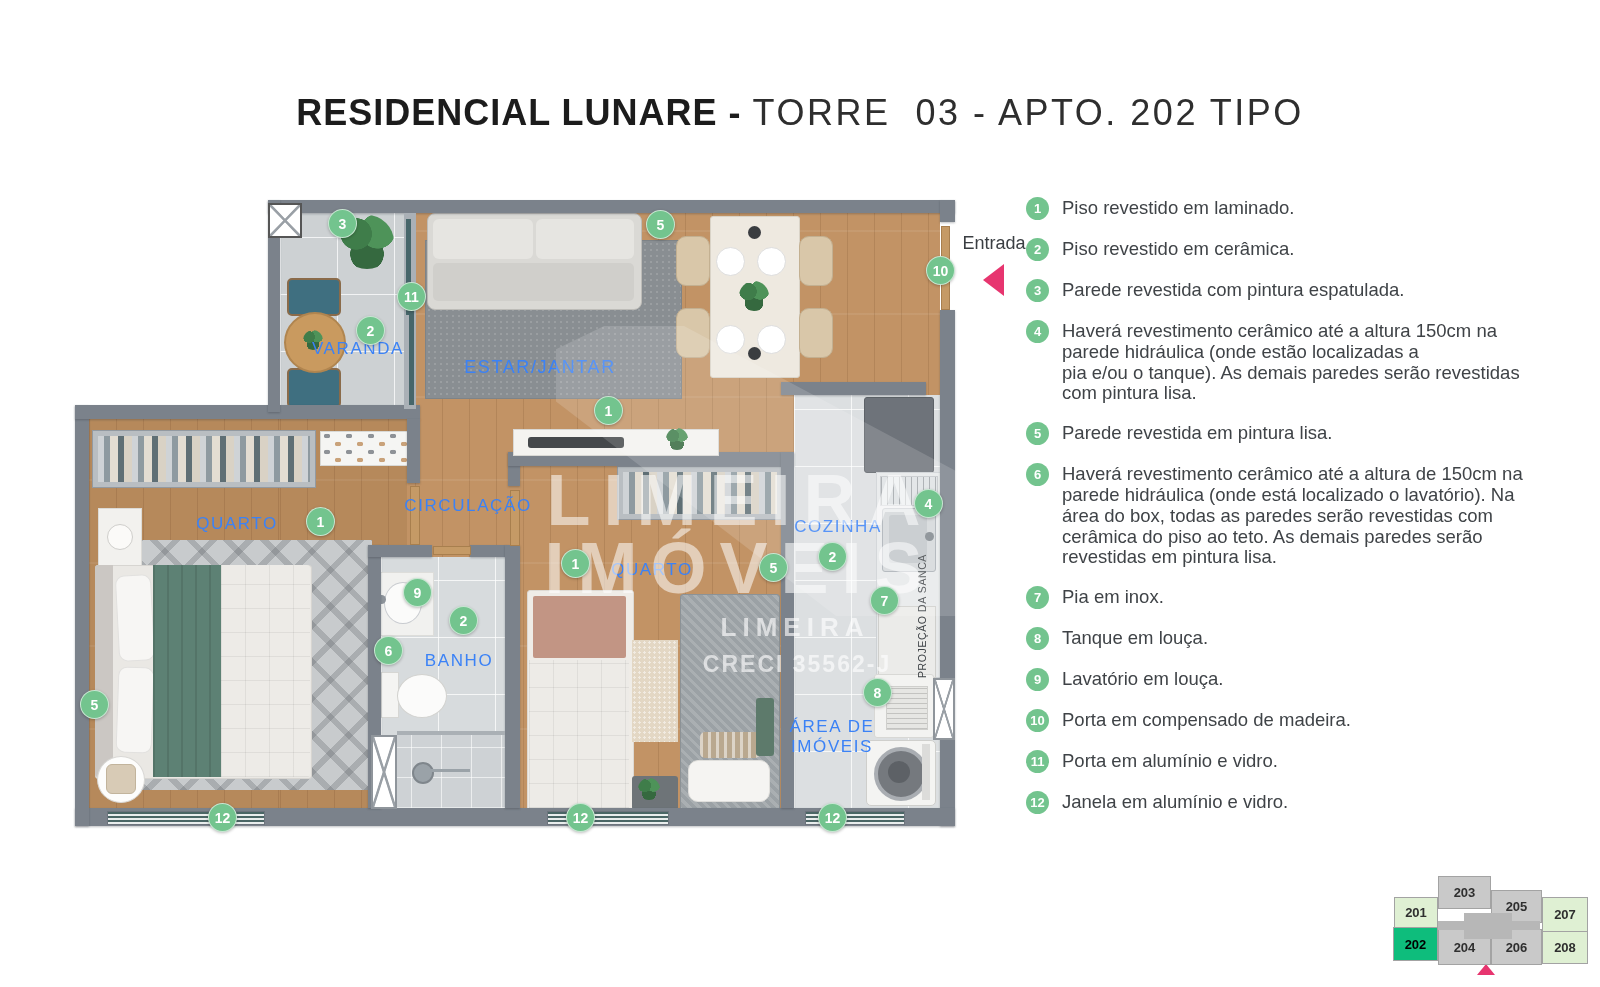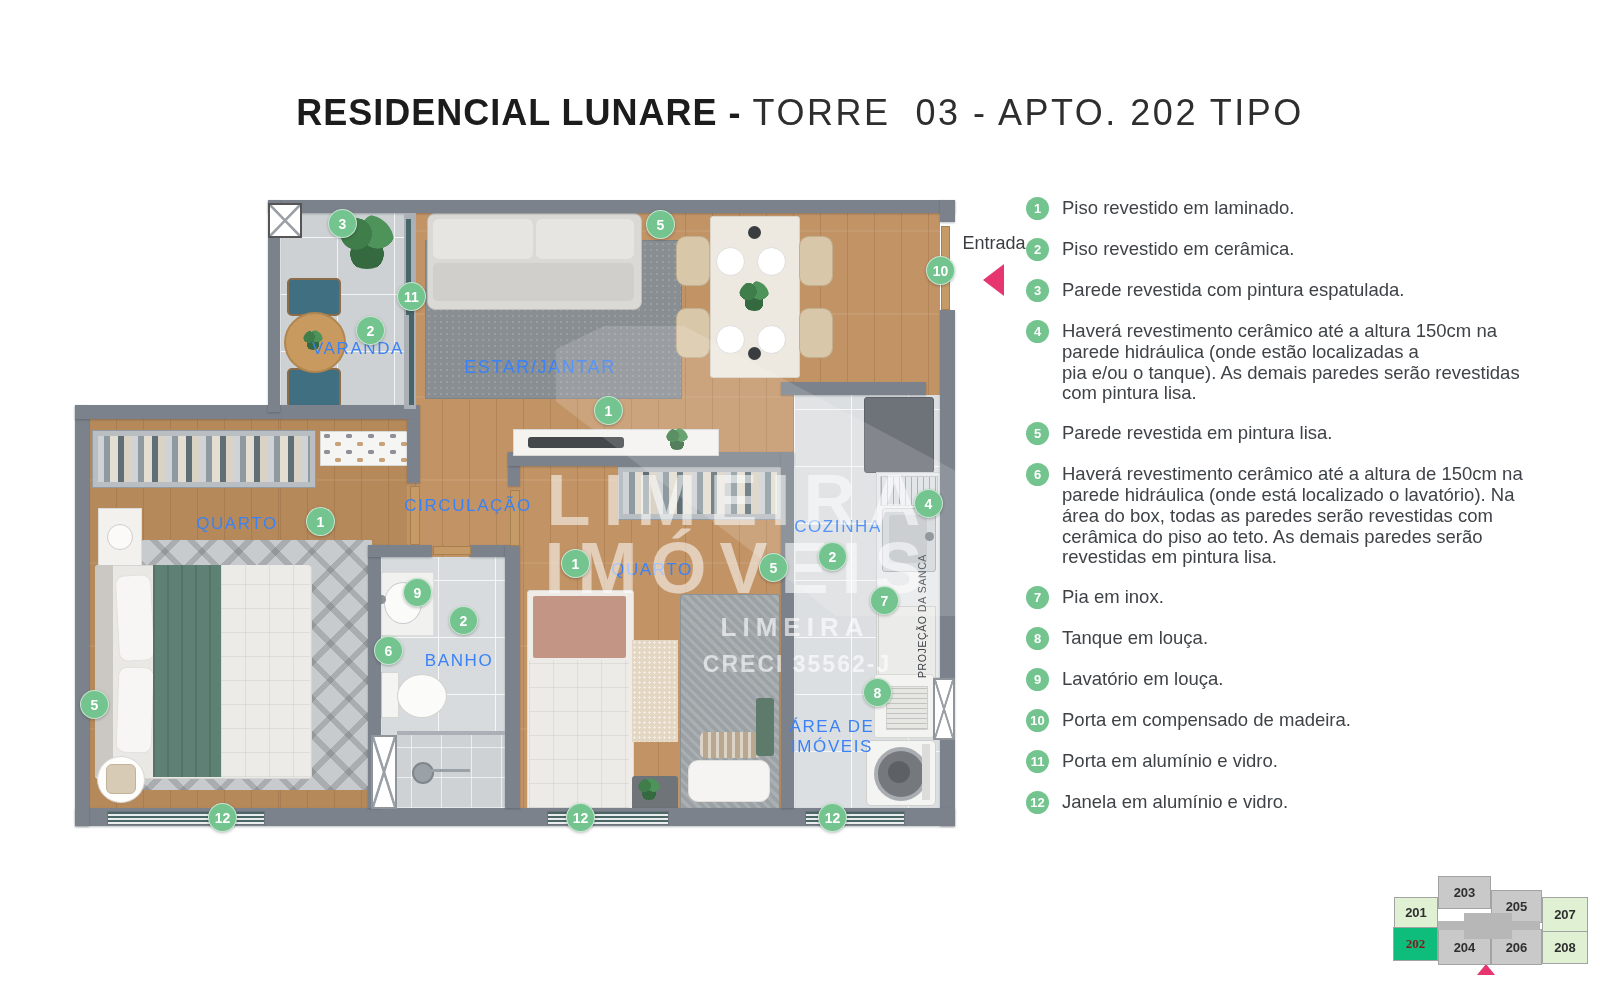--- a/index.html
+++ b/index.html
@@ -84,21 +84,21 @@
   .legend-item{display:flex;gap:13px;margin-bottom:18px;align-items:flex-start;}
   .legend-badge{flex:0 0 23px;width:23px;height:23px;border-radius:50%;background:#73c48e;color:#fff;
     font-weight:700;font-size:13px;display:flex;align-items:center;justify-content:center;}
   .legend-text{font-size:18.5px;line-height:20.8px;color:#3f4347;white-space:pre-line;padding-top:1px;}
 
   
   .keyplan{position:absolute;left:1363px;top:868px;width:230px;height:112px;z-index:6;}
   .kp-unit{position:absolute;display:flex;align-items:center;justify-content:center;
     font-size:13px;font-weight:700;color:#2f2f2f;border:1px solid #a3a3a3;}
   .kp-lg{background:#dff0d3;}
-  .kp-bg{background:#0ebd7c;color:#7f1d1d;font-family:Liberation Serif, serif;}
+  .kp-bg{background:#0ebd7c;color:#000000;}
   .kp-gr{background:#c9c9c9;}
   .kp-cor{position:absolute;background:#b7b7b7;z-index:1;}
   .kp-tri{position:absolute;width:0;height:0;border-left:9px solid transparent;
     border-right:9px solid transparent;border-bottom:11px solid #e7356f;}
 </style>
 </head>
 <body>
 
 <div id="canvas">
 

